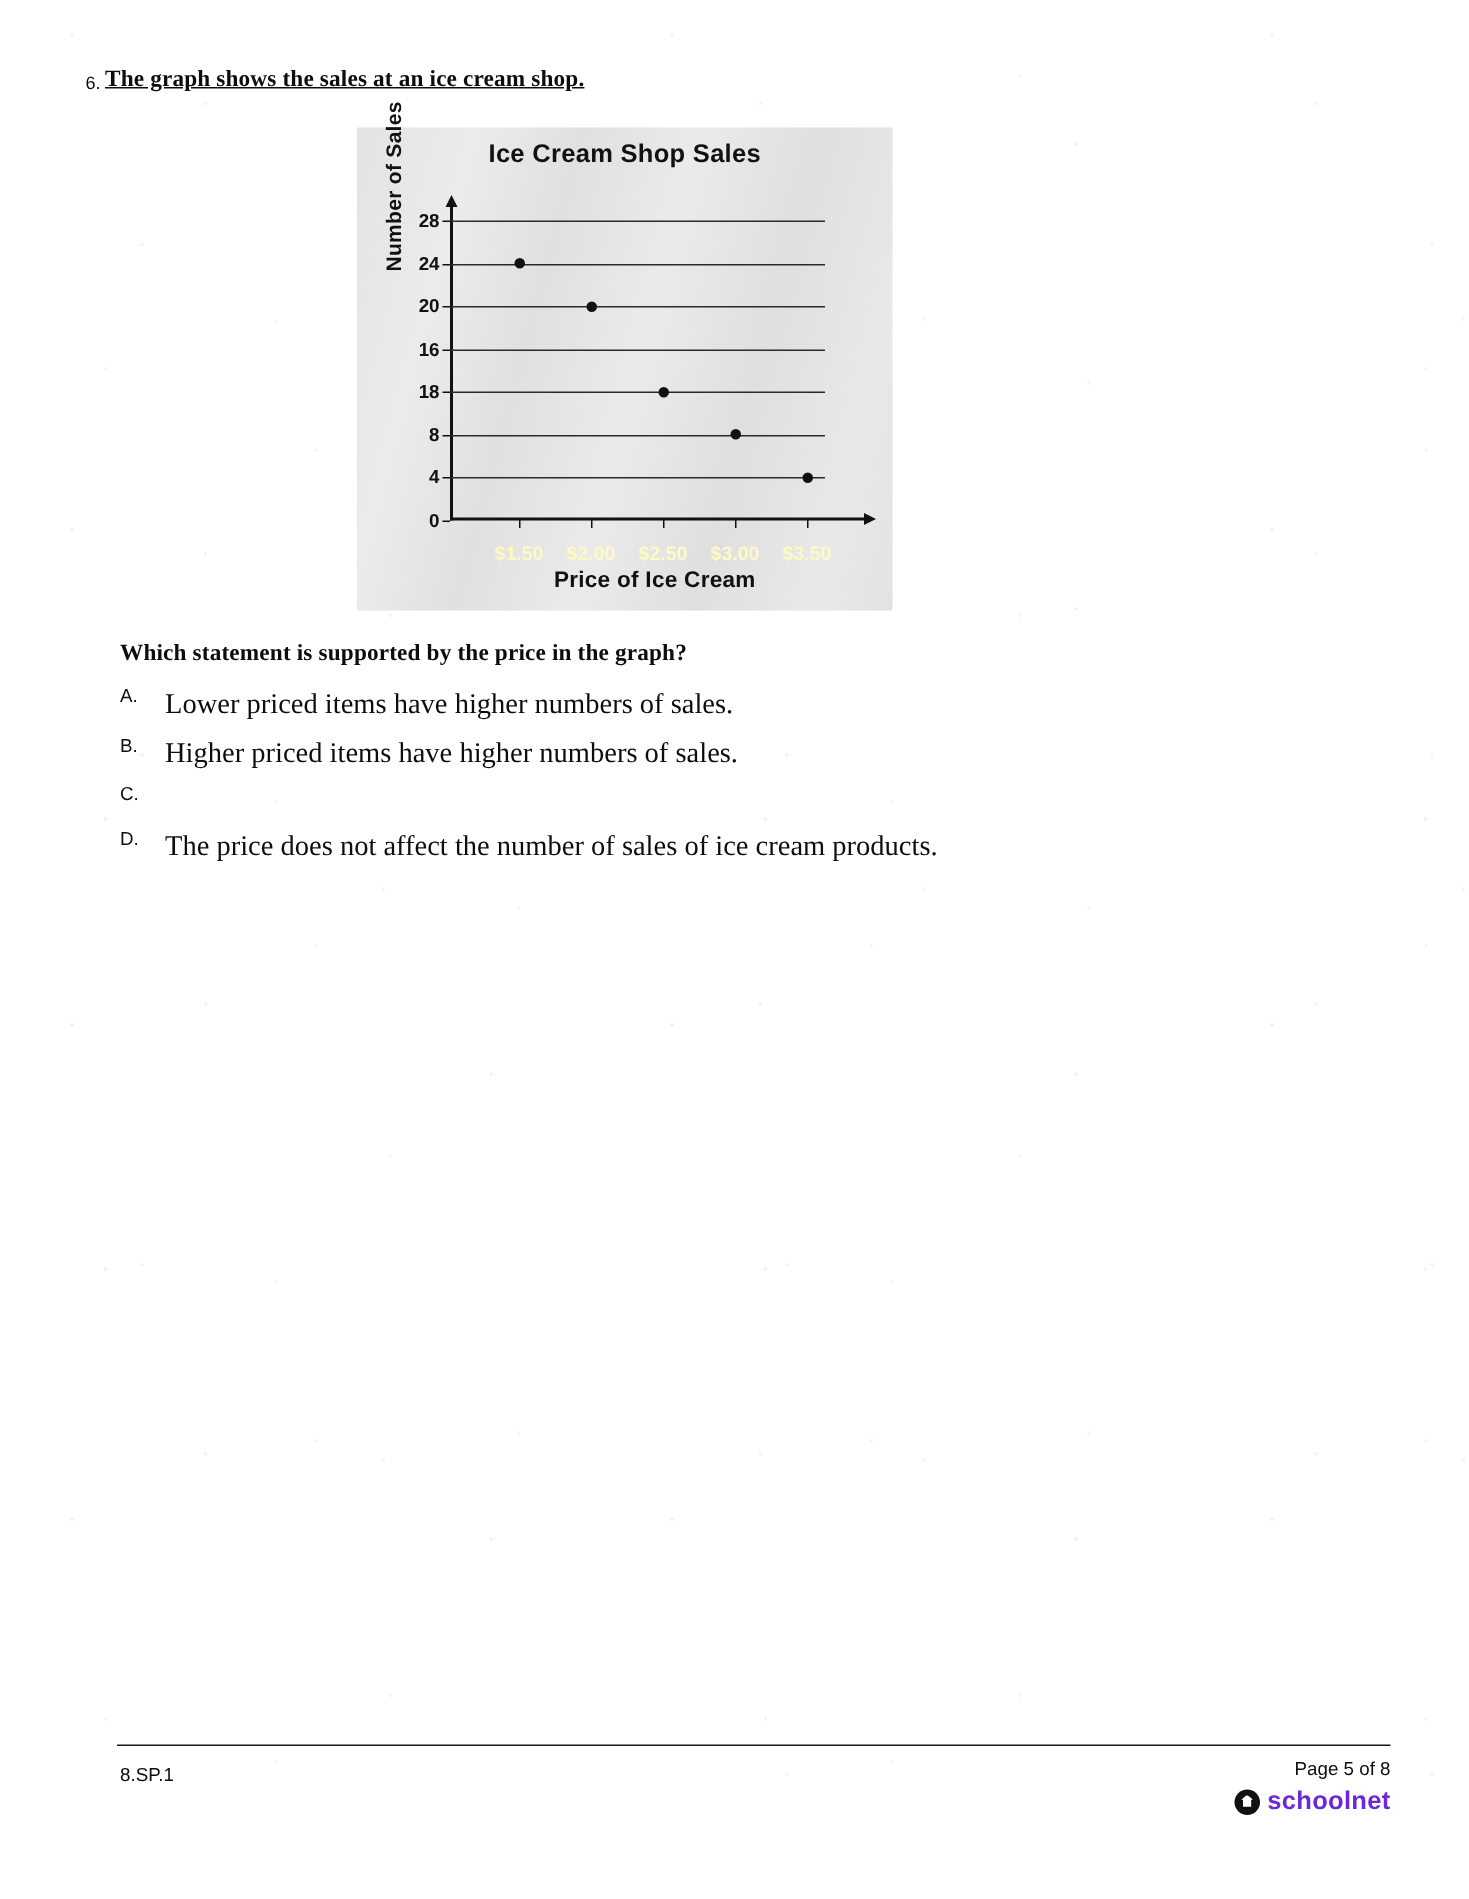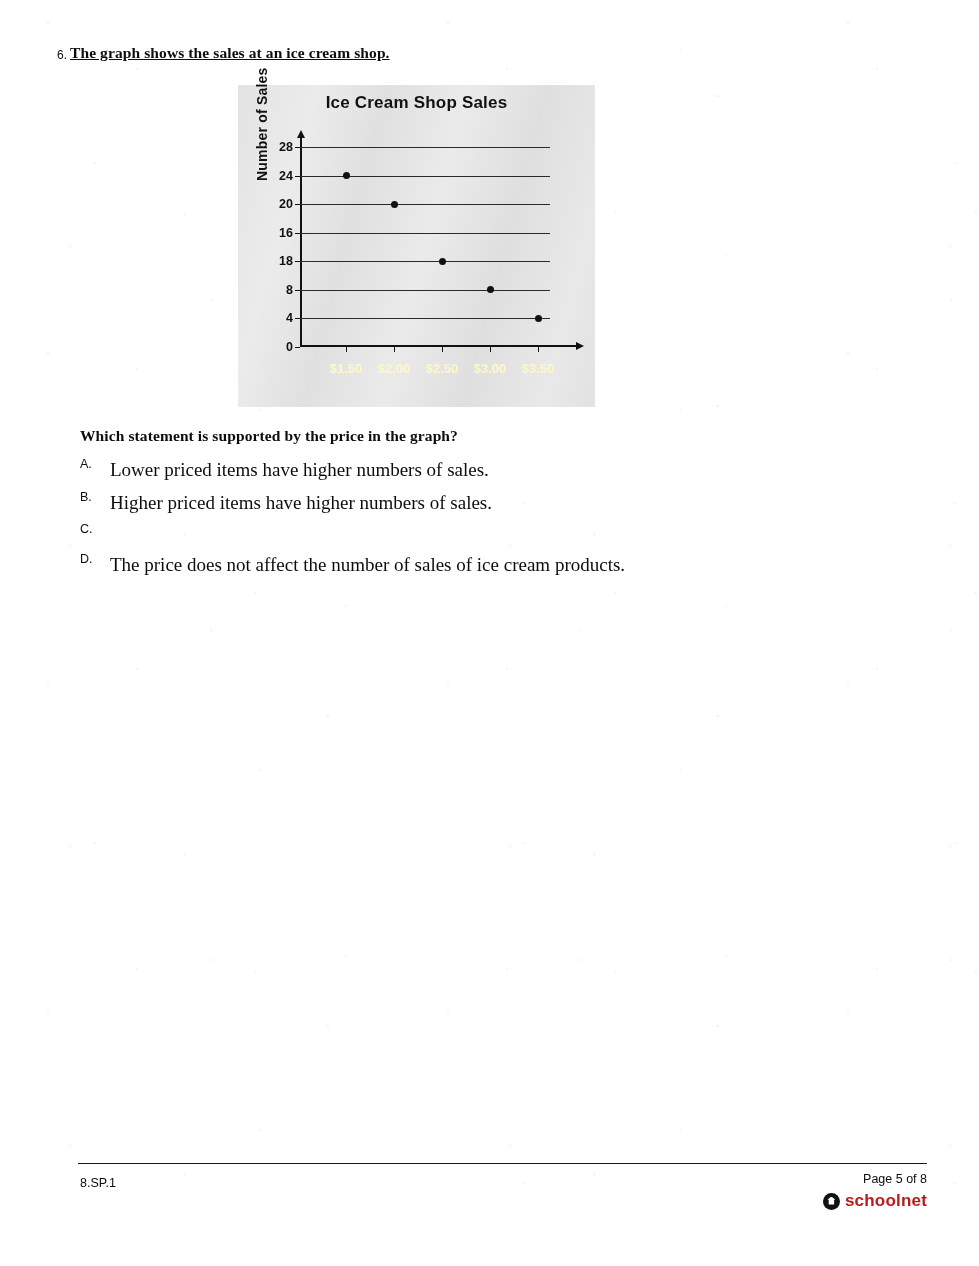--- a/index.html
+++ b/index.html
@@ -281,21 +281,21 @@
     width: 8px;
     height: 8px;
     background: #ffffff;
     clip-path: polygon(50% 0%, 100% 42%, 84% 42%, 84% 100%, 16% 100%, 16% 42%, 0% 42%);
   }
   .brand-name {
     font-family: "Liberation Sans", sans-serif;
     font-size: 17px;
     font-weight: bold;
     letter-spacing: 0.2px;
-    color: #b91c1c;
+    color: #6d28d9;
   }
 </style>
 </head>
 <body>
 
 <div class="scan-noise"></div>
 
 <div class="question-block">
   <div class="q-number">6.</div>
   <div class="q-stem">The graph shows the sales at an ice cream shop.</div>
@@ -361,20 +361,21 @@
       <span class="xtick-label">$3.50</span>
     </div>
 
     <div class="datapoint" style="left:46px; top:28.6px;"></div>
     <div class="datapoint" style="left:94px; top:57.1px;"></div>
     <div class="datapoint" style="left:142px; top:114.3px;"></div>
     <div class="datapoint" style="left:190px; top:142.9px;"></div>
     <div class="datapoint" style="left:238px; top:171.4px;"></div>
   </div>
 
+  <div class="axis-label-x">Price of Ice Cream</div>
 </div>
 
 <div class="prompt">Which statement is supported by the price in the graph?</div>
 
 <div class="choices">
   <div class="choice">
     <span class="choice-letter">A.</span>
     <span class="choice-text">Lower priced items have higher numbers of sales.</span>
   </div>
   <div class="choice">

